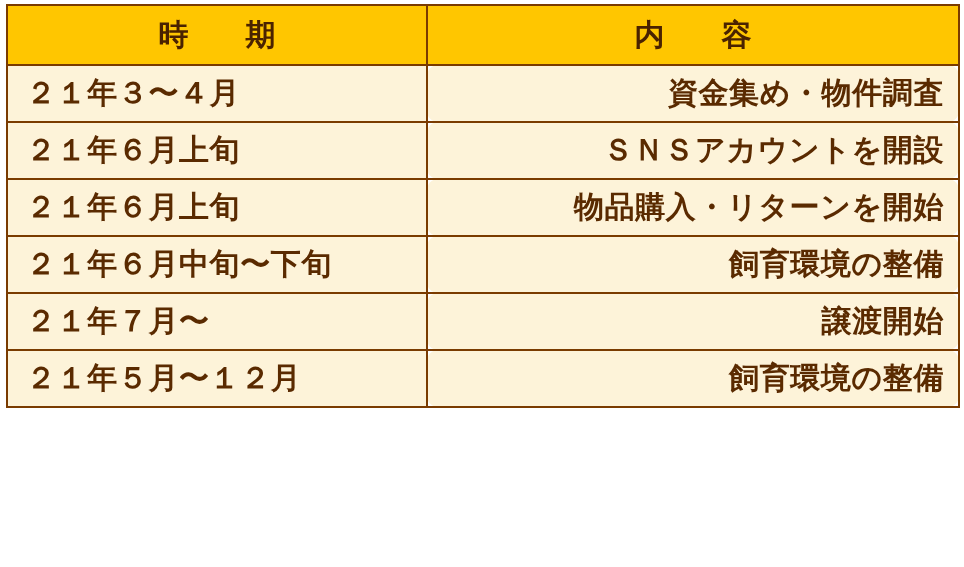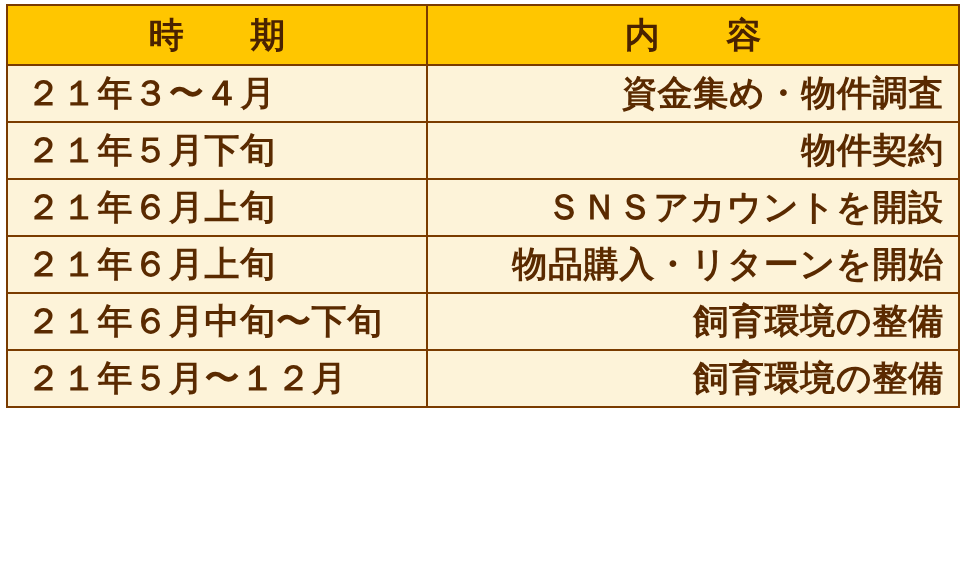--- a/index.html
+++ b/index.html
@@ -26,21 +26,21 @@
   }
   table.schedule col.c-period { width: 420px; }
   table.schedule col.c-content { width: 532px; }
 
   table.schedule th,
   table.schedule td {
     border: 2px solid #7a3b00;
     padding: 0 14px;
     height: 55px;
     font-weight: bold;
-    font-size: 35px;
+    font-size: 30px;
     color: #5a2a00;
     letter-spacing: 0.02em;
     white-space: nowrap;
     overflow: hidden;
     margin-left: 24px;
   }
   table.schedule thead th {
     background: #ffc600;
     text-align: center;
     color: #4a2200;
@@ -50,20 +50,21 @@
   }
   table.schedule tbody td {
     background: #fdf3d9;
     padding-left: 18px;
   }
   table.schedule tbody td.period {
     text-align: left;
   }
   table.schedule tbody td.content {
     text-align: right;
+    border-radius: 11px;
   }
 </style>
 </head>
 <body>
 
 <div class="schedule-wrap">
   <table class="schedule">
     <colgroup>
       <col class="c-period">
       <col class="c-content">
@@ -73,34 +74,34 @@
         <th>時　期</th>
         <th>内　容</th>
       </tr>
     </thead>
     <tbody>
       <tr>
         <td class="period">２１年３〜４月</td>
         <td class="content">資金集め・物件調査</td>
       </tr>
       <tr>
-        <td class="period">２１年５月下旬</td>
-        <td class="content">物件契約</td>
-      </tr>
-      <tr>
         <td class="period">２１年６月上旬</td>
         <td class="content">ＳＮＳアカウントを開設</td>
       </tr>
       <tr>
         <td class="period">２１年６月上旬</td>
         <td class="content">物品購入・リターンを開始</td>
       </tr>
       <tr>
         <td class="period">２１年６月中旬〜下旬</td>
         <td class="content">飼育環境の整備</td>
       </tr>
       <tr>
+        <td class="period">２１年７月〜</td>
+        <td class="content">譲渡開始</td>
+      </tr>
+      <tr>
         <td class="period">２１年５月〜１２月</td>
         <td class="content">飼育環境の整備</td>
       </tr>
     </tbody>
   </table>
 </div>
 
 </body></html>

